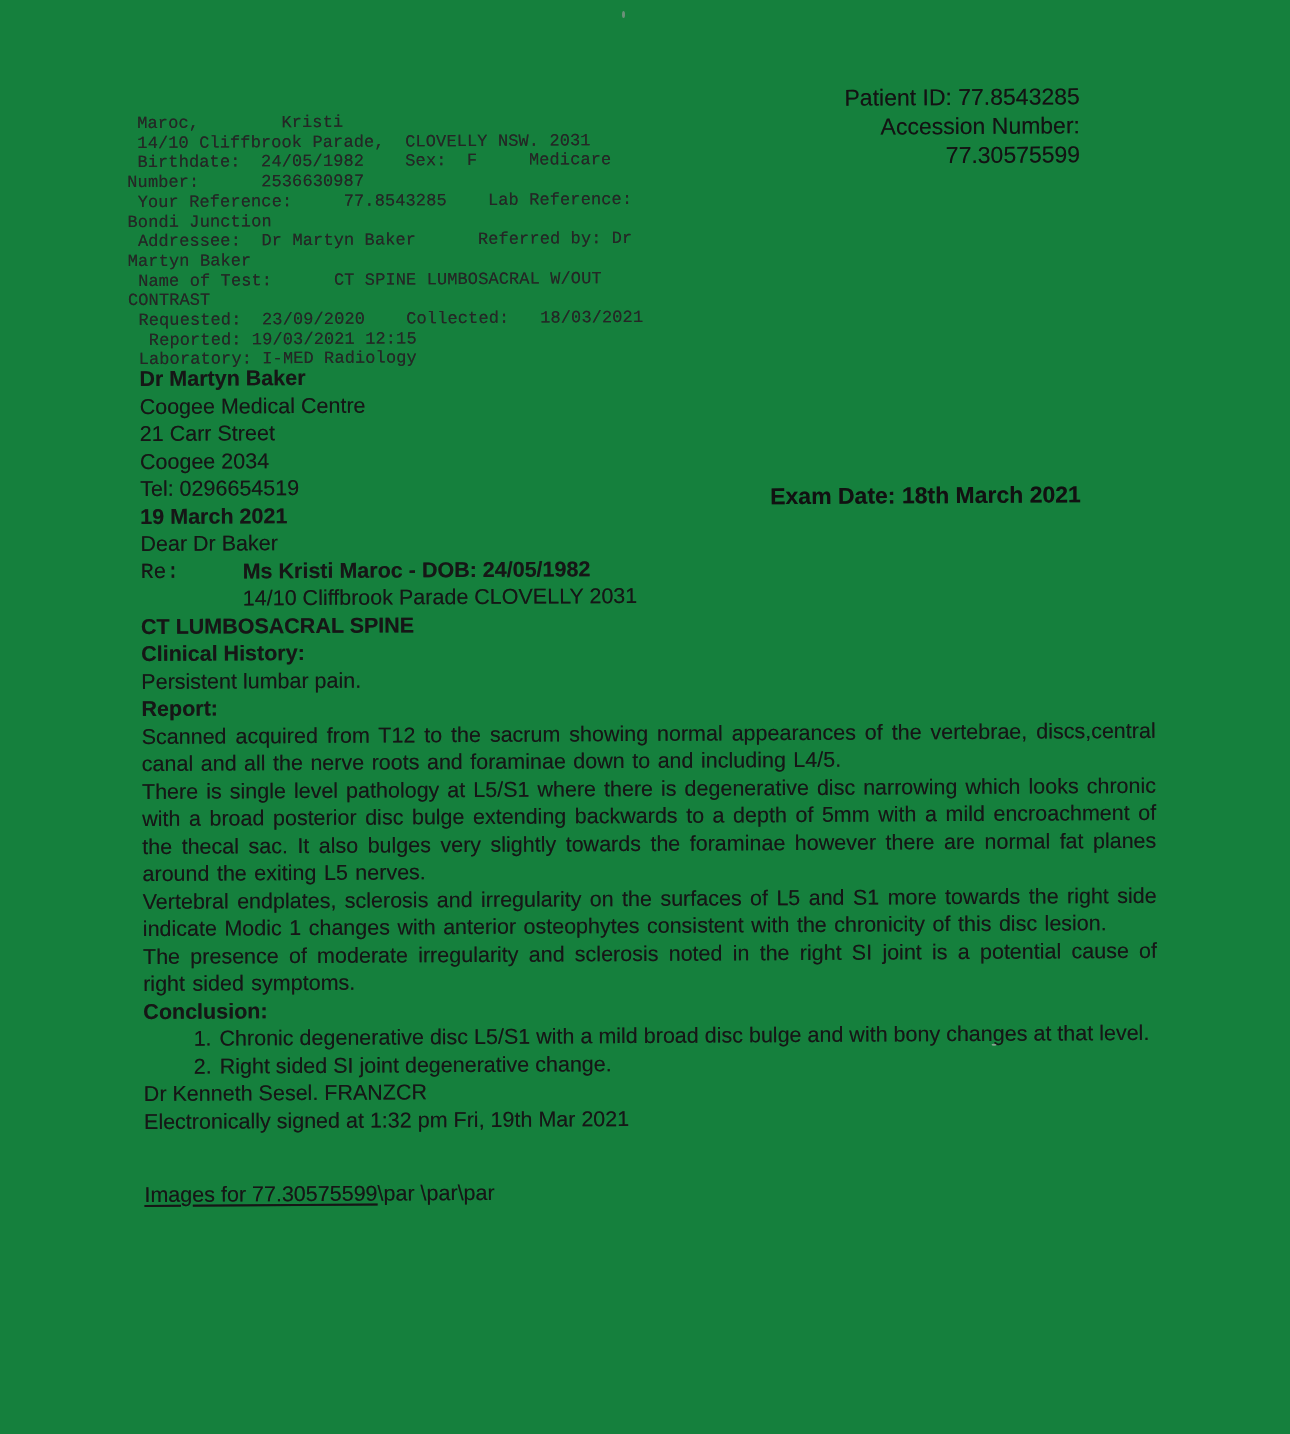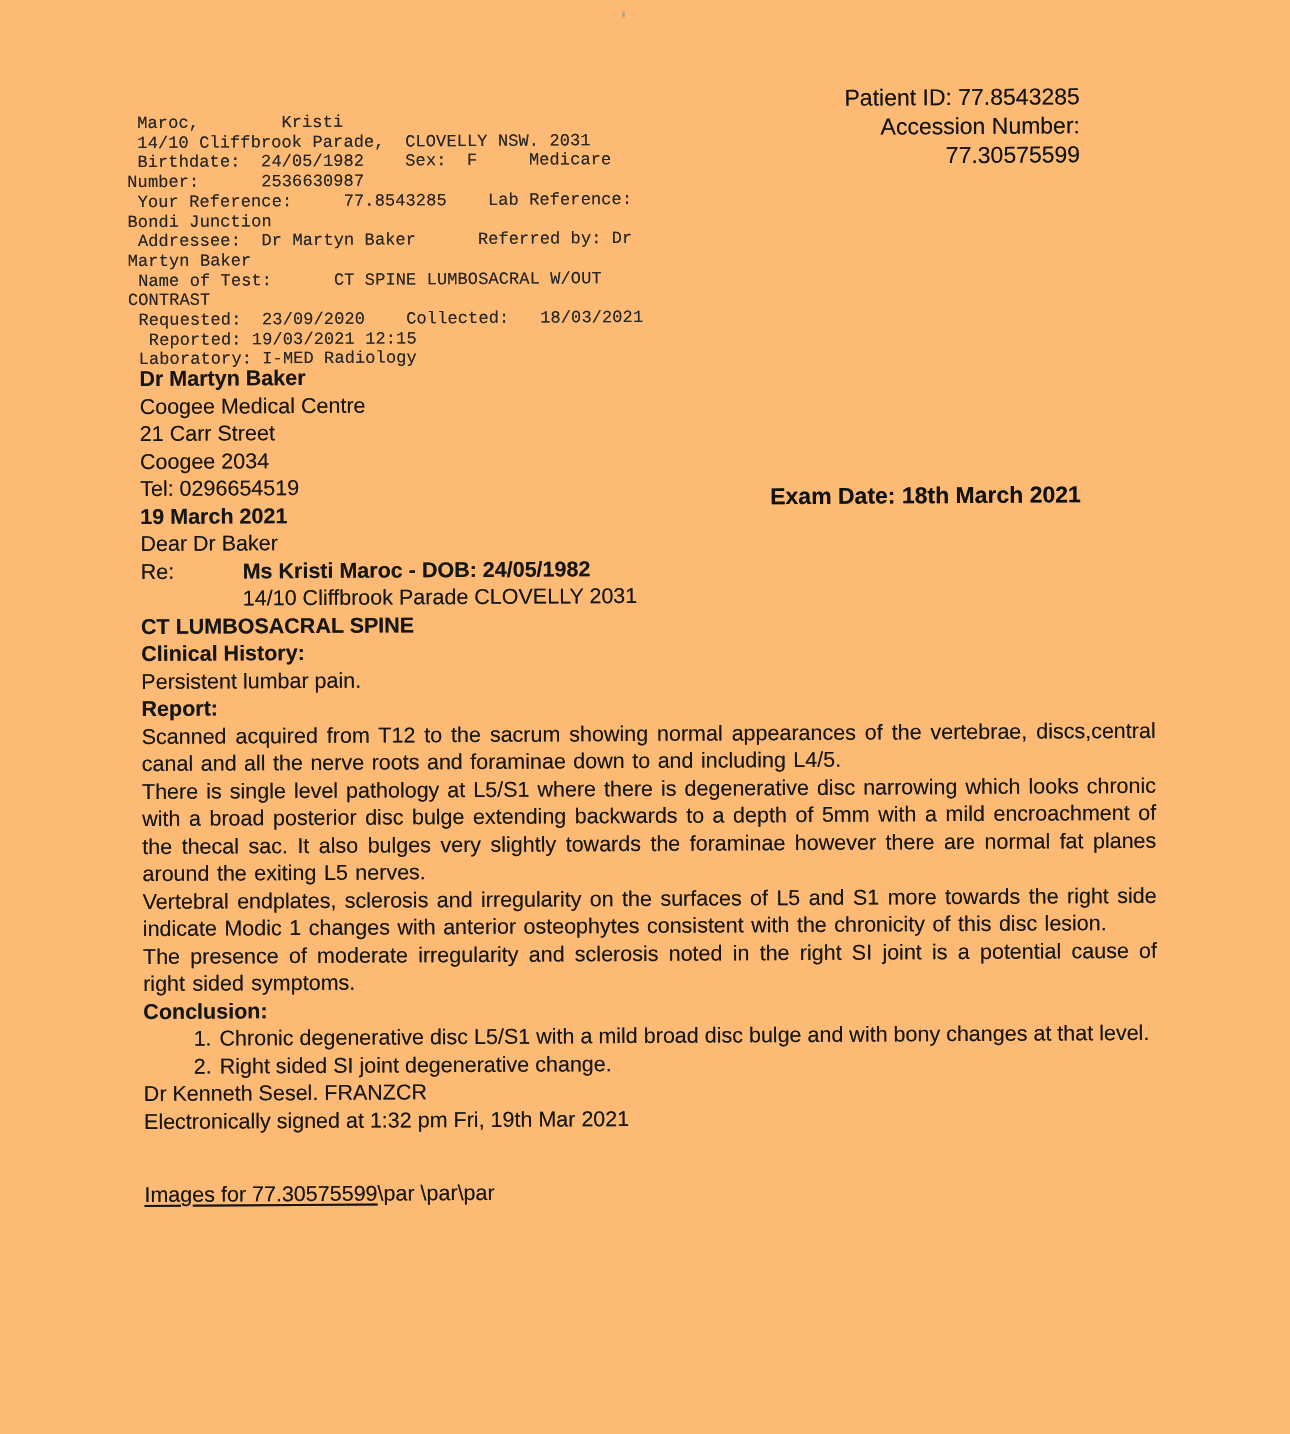--- a/index.html
+++ b/index.html
@@ -4,21 +4,21 @@
 <style>
   html, body {
     margin: 0;
     padding: 0;
     background: #ffffff;
   }
   .page {
     position: relative;
     width: 1290px;
     height: 1434px;
-    background: #fdba74;
+    background: #15803d;
     overflow: hidden;
     color: #171717;
     font-family: "Liberation Sans", sans-serif;
     text-shadow: 0 0 0.45px rgba(25,25,25,0.55);
   }
   
   .scan-tilt {
     position: absolute;
     inset: 0;
     transform: rotate(-0.35deg);
@@ -74,21 +74,21 @@
     top: 366px;
     width: 1014px;
     font-size: 21.5px;
     line-height: 27.5px;
     color: #161616;
   }
   .t-bold { font-weight: bold; }
   .line { margin: 0; }
 
   .re-row { display: flex; }
-  .re-label { width: 102px; flex: 0 0 102px; }
+  .re-label { width: 102px; flex: 0 0 102px; font-family: Liberation Mono, monospace; }
   .re-indent { margin-left: 102px; }
 
   .report-par {
     margin: 0;
     text-align: justify;
     word-spacing: 1.5px;
   }
   .conclusion-list {
     margin: 0;
     padding-left: 74px;

